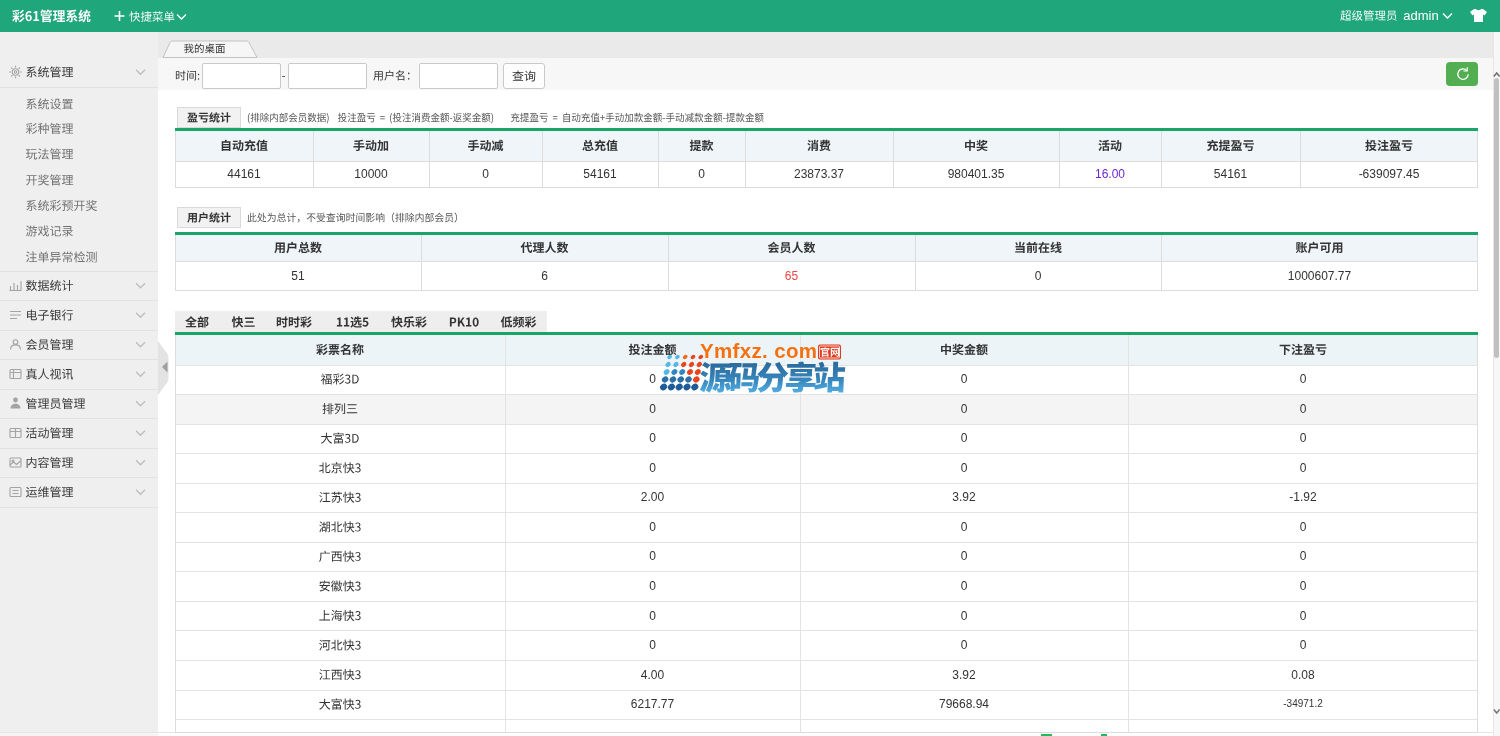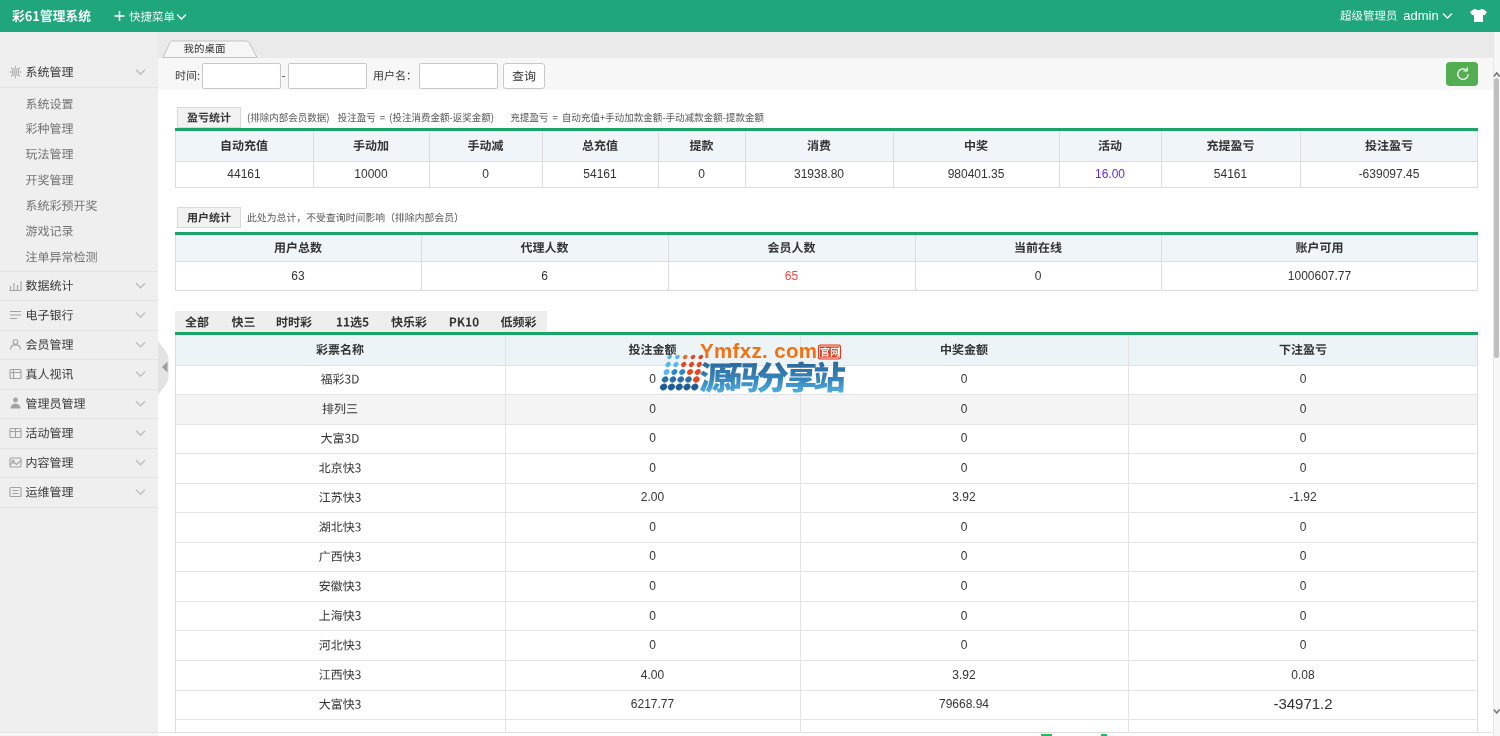--- a/index.html
+++ b/index.html
@@ -71,26 +71,26 @@
 <div style="position:absolute;left:1128.0px;top:334.5px;width:1.0px;height:398.5px;background:#E3E3E3"></div>
 <div style="position:absolute;left:1041.0px;top:733.5px;width:11.0px;height:2.5px;background:#1FBE5A"></div>
 <div style="position:absolute;left:1101.0px;top:733.5px;width:6.0px;height:2.5px;background:#1FBE5A"></div>
 <div style="position:absolute;left:1492.5px;top:32.0px;width:7.5px;height:704.0px;background:#F7F7F7;border-left:1px solid #E6E6E6;box-sizing:border-box"></div>
 <div style="position:absolute;left:1493.8px;top:78.0px;width:5.4px;height:280.0px;background:#C0C0C0;border-radius:3px"></div>
 <div class="n" style="left:164.0px;top:166.0px;font-size:12px;color:#333333">44161</div>
 <div class="n" style="left:291.0px;top:166.0px;font-size:12px;color:#333333">10000</div>
 <div class="n" style="left:405.5px;top:166.0px;font-size:12px;color:#333333">0</div>
 <div class="n" style="left:520.0px;top:166.0px;font-size:12px;color:#333333">54161</div>
 <div class="n" style="left:621.5px;top:166.0px;font-size:12px;color:#333333">0</div>
-<div class="n" style="left:739.0px;top:166.0px;font-size:12px;color:#333333">31938.80</div>
+<div class="n" style="left:739.0px;top:166.0px;font-size:12px;color:#333333">23873.37</div>
 <div class="n" style="left:896.0px;top:166.0px;font-size:12px;color:#333333">980401.35</div>
 <div class="n" style="left:1030.0px;top:166.0px;font-size:12px;color:#6d28d9">16.00</div>
 <div class="n" style="left:1150.5px;top:166.0px;font-size:12px;color:#333333">54161</div>
 <div class="n" style="left:1309.0px;top:166.0px;font-size:12px;color:#333333">-639097.45</div>
-<div class="n" style="left:218.0px;top:268.0px;font-size:12px;color:#333333">63</div>
+<div class="n" style="left:218.0px;top:268.0px;font-size:12px;color:#333333">51</div>
 <div class="n" style="left:464.5px;top:268.0px;font-size:12px;color:#333333">6</div>
 <div class="n" style="left:711.5px;top:268.0px;font-size:12px;color:#ef4444">65</div>
 <div class="n" style="left:958.0px;top:268.0px;font-size:12px;color:#333333">0</div>
 <div class="n" style="left:1239.5px;top:268.0px;font-size:12px;color:#333333">1000607.77</div>
 <div class="n" style="left:572.5px;top:371.0px;font-size:12px;color:#333333">0</div>
 <div class="n" style="left:884.0px;top:371.0px;font-size:12px;color:#333333">0</div>
 <div class="n" style="left:1223.0px;top:371.0px;font-size:12px;color:#333333">0</div>
 <div class="n" style="left:572.5px;top:400.7px;font-size:12px;color:#333333">0</div>
 <div class="n" style="left:884.0px;top:400.7px;font-size:12px;color:#333333">0</div>
 <div class="n" style="left:1223.0px;top:400.7px;font-size:12px;color:#333333">0</div>
@@ -116,21 +116,21 @@
 <div class="n" style="left:884.0px;top:607.5px;font-size:12px;color:#333333">0</div>
 <div class="n" style="left:1223.0px;top:607.5px;font-size:12px;color:#333333">0</div>
 <div class="n" style="left:572.5px;top:637.1px;font-size:12px;color:#333333">0</div>
 <div class="n" style="left:884.0px;top:637.1px;font-size:12px;color:#333333">0</div>
 <div class="n" style="left:1223.0px;top:637.1px;font-size:12px;color:#333333">0</div>
 <div class="n" style="left:572.5px;top:666.6px;font-size:12px;color:#333333">4.00</div>
 <div class="n" style="left:884.0px;top:666.6px;font-size:12px;color:#333333">3.92</div>
 <div class="n" style="left:1223.0px;top:666.6px;font-size:12px;color:#333333">0.08</div>
 <div class="n" style="left:572.5px;top:696.2px;font-size:12px;color:#333333">6217.77</div>
 <div class="n" style="left:884.0px;top:696.2px;font-size:12px;color:#333333">79668.94</div>
-<div class="n" style="left:1223.0px;top:696.2px;font-size:15px;color:#333333">-34971.2</div>
+<div class="n" style="left:1223.0px;top:696.2px;font-size:10px;color:#333333">-34971.2</div>
 <div class="n" style="left:1341.0px;top:7.5px;font-size:13px;color:#ffffff">admin</div>
 <svg style="position:absolute;left:0;top:0" width="1500" height="736" viewBox="0 0 1500 736">
 <defs>
       <path id="g0" d="M511 -841C389 -807 199 -781 31 -767C43 -741 58 -696 62 -668C233 -679 434 -703 583 -740ZM51 -607C87 -559 123 -493 135 -449L229 -495C214 -538 177 -601 139 -646ZM231 -644C258 -597 285 -533 293 -491L391 -525C380 -566 353 -627 324 -672ZM839 -559C783 -480 673 -401 583 -355C614 -331 651 -292 671 -265C773 -324 882 -412 957 -509ZM862 -282C793 -164 660 -68 526 -14C558 13 594 57 613 90C762 17 896 -92 982 -234ZM261 -480V-391H52V-283H223C169 -201 90 -120 17 -75C42 -49 73 -1 88 31C146 -14 208 -79 261 -148V86H377V-190C424 -144 468 -92 491 -52L571 -132C542 -177 486 -235 428 -283H563V-391H377V-480ZM819 -834C768 -758 669 -683 583 -637L586 -643L468 -672C452 -613 419 -534 392 -481L483 -453C511 -498 547 -565 579 -630C611 -606 645 -571 665 -544C764 -602 867 -689 939 -785Z"></path>
       <path id="g1" d="M316 14C442 14 548 -82 548 -234C548 -392 459 -466 335 -466C288 -466 225 -438 184 -388C191 -572 260 -636 346 -636C388 -636 433 -611 459 -582L537 -670C493 -716 427 -754 336 -754C187 -754 50 -636 50 -360C50 -100 176 14 316 14ZM187 -284C224 -340 269 -362 308 -362C372 -362 414 -322 414 -234C414 -144 369 -97 313 -97C251 -97 201 -149 187 -284Z"></path>
       <path id="g2" d="M82 0H527V-120H388V-741H279C232 -711 182 -692 107 -679V-587H242V-120H82Z"></path>
       <path id="g3" d="M194 -439V91H316V64H741V90H860V-169H316V-215H807V-439ZM741 -25H316V-81H741ZM421 -627C430 -610 440 -590 448 -571H74V-395H189V-481H810V-395H932V-571H569C559 -596 543 -625 528 -648ZM316 -353H690V-300H316ZM161 -857C134 -774 85 -687 28 -633C57 -620 108 -595 132 -579C161 -610 190 -651 215 -696H251C276 -659 301 -616 311 -587L413 -624C404 -643 389 -670 371 -696H495V-778H256C264 -797 271 -816 278 -835ZM591 -857C572 -786 536 -714 490 -668C517 -656 567 -631 589 -615C609 -638 629 -665 646 -696H685C716 -659 747 -614 759 -584L858 -629C849 -648 832 -672 813 -696H952V-778H686C694 -797 700 -817 706 -836Z"></path>
       <path id="g4" d="M514 -527H617V-442H514ZM718 -527H816V-442H718ZM514 -706H617V-622H514ZM718 -706H816V-622H718ZM329 -51V58H975V-51H729V-146H941V-254H729V-340H931V-807H405V-340H606V-254H399V-146H606V-51ZM24 -124 51 -2C147 -33 268 -73 379 -111L358 -225L261 -194V-394H351V-504H261V-681H368V-792H36V-681H146V-504H45V-394H146V-159Z"></path>
       <path id="g5" d="M242 -216C195 -153 114 -84 38 -43C68 -25 119 14 143 37C216 -13 305 -96 364 -173ZM619 -158C697 -100 795 -17 839 37L946 -34C895 -90 794 -169 717 -221ZM642 -441C660 -423 680 -402 699 -381L398 -361C527 -427 656 -506 775 -599L688 -677C644 -639 595 -602 546 -568L347 -558C406 -600 464 -648 515 -698C645 -711 768 -729 872 -754L786 -853C617 -812 338 -787 92 -778C104 -751 118 -703 121 -673C194 -675 271 -679 348 -684C296 -636 244 -598 223 -585C193 -564 170 -550 147 -547C159 -517 175 -466 180 -444C203 -453 236 -458 393 -469C328 -430 273 -401 243 -388C180 -356 141 -339 102 -333C114 -303 131 -248 136 -227C169 -240 214 -247 444 -266V-44C444 -33 439 -30 422 -29C405 -29 344 -29 292 -31C310 0 330 51 336 86C410 86 466 85 510 67C554 48 566 17 566 -41V-275L773 -292C798 -259 820 -228 835 -202L929 -260C889 -324 807 -418 732 -488Z"></path>
       <path id="g6" d="M681 -345V-62C681 39 702 73 792 73C808 73 844 73 861 73C938 73 964 28 973 -130C943 -138 895 -157 872 -178C869 -50 865 -28 849 -28C842 -28 821 -28 815 -28C801 -28 799 -31 799 -63V-345ZM492 -344C486 -174 473 -68 320 -4C346 18 379 65 393 95C576 11 602 -133 610 -344ZM34 -68 62 50C159 13 282 -35 395 -82L373 -184C248 -139 119 -93 34 -68ZM580 -826C594 -793 610 -751 620 -719H397V-612H554C513 -557 464 -495 446 -477C423 -457 394 -448 372 -443C383 -418 403 -357 408 -328C441 -343 491 -350 832 -386C846 -359 858 -335 866 -314L967 -367C940 -430 876 -524 823 -594L731 -548C747 -527 763 -503 778 -478L581 -461C617 -507 659 -562 695 -612H956V-719H680L744 -737C734 -767 712 -817 694 -854ZM61 -413C76 -421 99 -427 178 -437C148 -393 122 -360 108 -345C76 -308 55 -286 28 -280C42 -250 61 -193 67 -169C93 -186 135 -200 375 -254C371 -280 371 -327 374 -360L235 -332C298 -409 359 -498 407 -585L302 -650C285 -615 266 -579 247 -546L174 -540C230 -618 283 -714 320 -803L198 -859C164 -745 100 -623 79 -592C57 -560 40 -539 18 -533C33 -499 54 -438 61 -413Z"></path>

